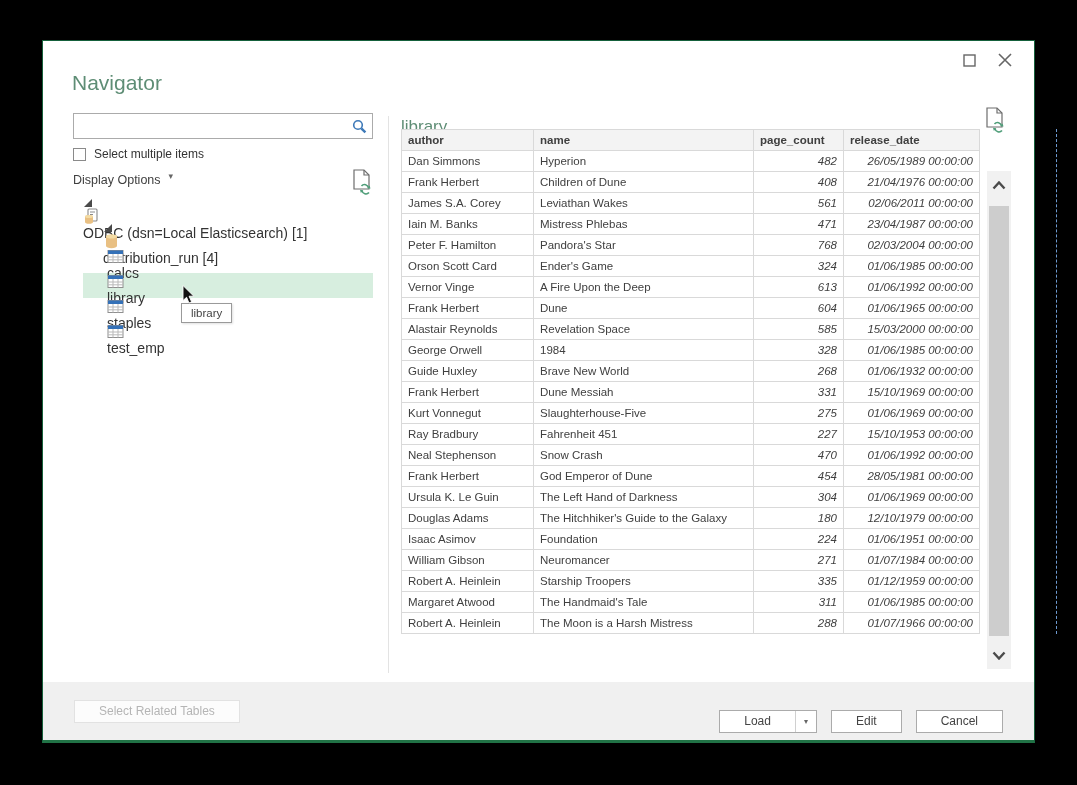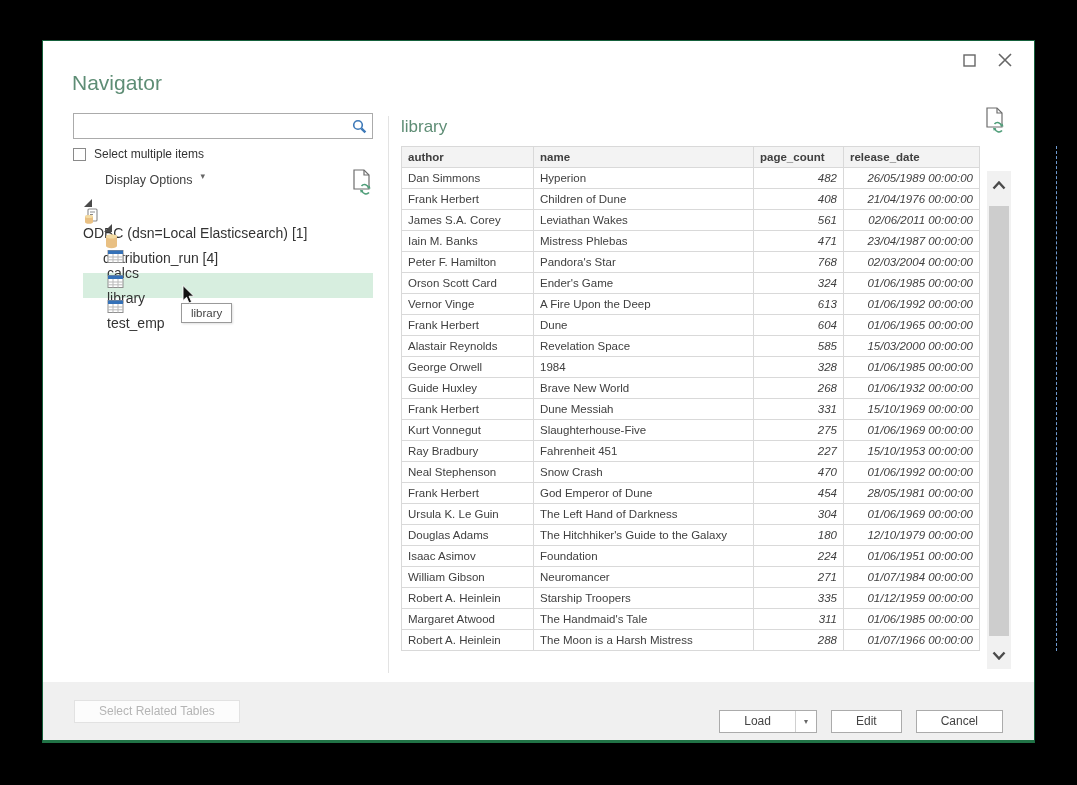--- a/index.html
+++ b/index.html
@@ -21,21 +21,21 @@
                 border:1px solid #ababab; background:#fff; display:flex; align-items:center; }
   .search-box input { flex:1; border:none; outline:none; height:100%; padding:0 6px; font-size:12px;
                       font-family:"Liberation Sans", sans-serif; }
   .search-icon { width:26px; height:22px; display:flex; align-items:center; justify-content:center; cursor:pointer; }
 
   .chk-row { position:absolute; left:30px; top:106px; display:flex; align-items:center; gap:8px;
              font-size:12px; color:#333; cursor:default; }
   .chk { width:13px; height:13px; border:1px solid #8a8a8a; background:#fff; display:inline-block; }
 
   .disp-row { position:absolute; left:30px; top:132px; display:flex; align-items:flex-start; gap:8px;
-              font-size:12.5px; color:#404040; cursor:pointer;margin-left:32px; }
+              font-size:12.5px; color:#404040; cursor:pointer; }
   .caret { font-size:9px; color:#666; position:relative; top:-2px; }
 
   .refresh-ico { position:absolute; width:22px; height:26px; cursor:pointer; }
   .left-refresh { left:308px; top:128px; }
   .preview-refresh { left:941px; top:66px; }
 
   .tree { position:absolute; left:40px; top:157px; width:290px; }
   .tree-row { height:25px; display:flex; font-size:14px; color:#333; cursor:pointer;flex-direction:column; }
   .tree-row .tri  { width:10px; height:10px; margin-right:6px; flex:none; }
   .tree-row .ticon { width:17px; height:17px; margin-right:7px; flex:none; }
@@ -44,21 +44,21 @@
   .tree-row.selected { background:#d7eedf; }
 
   .tooltip { position:absolute; left:138px; top:262px; background:#fff; border:1px solid #9a9a9a;
              padding:3px 9px; font-size:11.5px; color:#444; box-shadow:1px 1px 2px rgba(0,0,0,.12); }
   .cursor-svg { position:absolute; left:139px; top:244px; pointer-events:none; }
 
   .pane-sep { position:absolute; left:345px; top:75px; width:1px; height:557px; background:#e3e3e3; }
 
   
   .preview-title { position:absolute; left:358px; top:76px; font-size:17px; color:#5e8d75; }
-  .table-wrap { position:absolute; left:358px; top:105px; width:656px; border-right:1px dashed #6f9bd1; }
+  .table-wrap { position:absolute; left:358px; top:88px; width:656px; border-right:1px dashed #6f9bd1; }
   table { border-collapse:collapse; table-layout:fixed; width:578px; }
   th, td { border:1px solid #d9d9d9; height:21px; padding:0 6px; font-size:11.5px; color:#404040;
            overflow:hidden; white-space:nowrap; }
   th { background:#f3f3f3; text-align:left; font-weight:bold; }
   td.num { text-align:right; font-style:italic; }
 
   
   .scrollbar { position:absolute; left:944px; top:130px; width:24px; height:498px; background:#f1f1f1; }
   .sb-arrow { position:absolute; left:0; width:24px; height:20px; display:flex; align-items:center; justify-content:center; cursor:pointer; }
   .sb-arrow.up { top:4px; } .sb-arrow.down { bottom:4px; }
@@ -170,20 +170,31 @@
         <rect x="1" y="2.5" width="15" height="12" fill="#fff" stroke="#8f8f8f"></rect>
         <rect x="1" y="2.5" width="15" height="3.5" fill="#3471b8"></rect>
         <line x1="6" y1="6" x2="6" y2="14.5" stroke="#b9b9b9"></line>
           <line x1="11" y1="6" x2="11" y2="14.5" stroke="#b9b9b9"></line>
         <line x1="1" y1="9" x2="16" y2="9" stroke="#b9b9b9"></line>
           <line x1="1" y1="11.8" x2="16" y2="11.8" stroke="#b9b9b9"></line>
       </svg>
       <span class="tlabel">library</span>
     </div>
 
+    <div class="tree-row lvl2">
+      <svg class="ticon" viewBox="0 0 17 17">
+        <rect x="1" y="2.5" width="15" height="12" fill="#fff" stroke="#8f8f8f"></rect>
+        <rect x="1" y="2.5" width="15" height="3.5" fill="#3471b8"></rect>
+        <line x1="6" y1="6" x2="6" y2="14.5" stroke="#b9b9b9"></line>
+          <line x1="11" y1="6" x2="11" y2="14.5" stroke="#b9b9b9"></line>
+        <line x1="1" y1="9" x2="16" y2="9" stroke="#b9b9b9"></line>
+          <line x1="1" y1="11.8" x2="16" y2="11.8" stroke="#b9b9b9"></line>
+      </svg>
+      <span class="tlabel">staples</span>
+    </div>
 
     <div class="tree-row lvl2">
       <svg class="ticon" viewBox="0 0 17 17">
         <rect x="1" y="2.5" width="15" height="12" fill="#fff" stroke="#8f8f8f"></rect>
         <rect x="1" y="2.5" width="15" height="3.5" fill="#3471b8"></rect>
         <line x1="6" y1="6" x2="6" y2="14.5" stroke="#b9b9b9"></line>
           <line x1="11" y1="6" x2="11" y2="14.5" stroke="#b9b9b9"></line>
         <line x1="1" y1="9" x2="16" y2="9" stroke="#b9b9b9"></line>
           <line x1="1" y1="11.8" x2="16" y2="11.8" stroke="#b9b9b9"></line>
       </svg>

